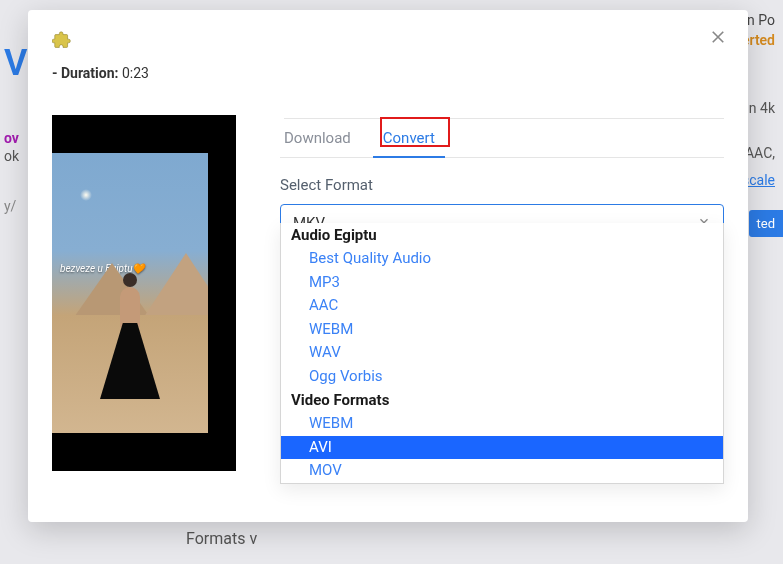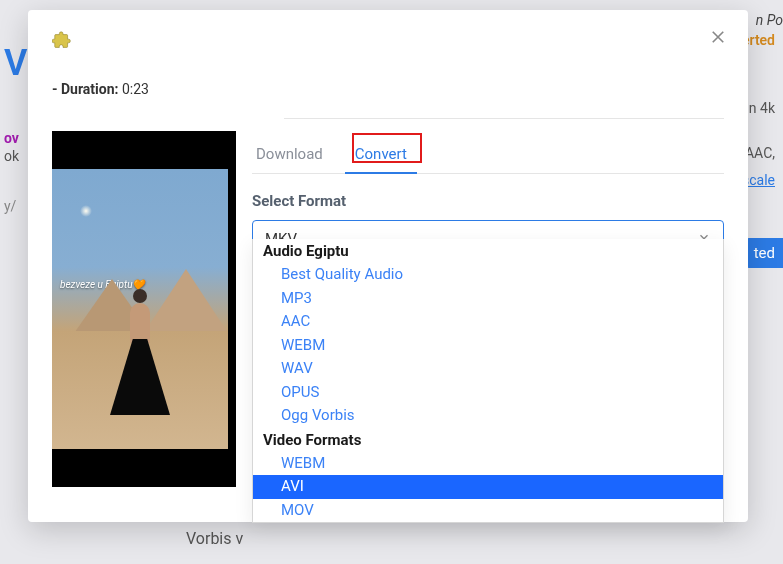--- a/index.html
+++ b/index.html
@@ -12,31 +12,31 @@
     position: relative;
     font-size: 14px;
   }
   .bg-text {
     position: absolute;
     color: #888;
     font-size: 14px;
     z-index: 0;
   }
   .bg1 { top: 8px; left: 78px; font-size: 22px; color: #444; font-weight: 500; letter-spacing: 0.5px;}
-  .bg2 { top: 12px; right: 0; font-size: 14px; color: #444; font-style: italic;}
+  .bg2 { top: 12px; right: 8px; font-size: 14px; color: #444;}
   .bg3 { top: 32px; right: 8px; font-size: 14px; color: #d48a1f; font-weight: 600;}
   .bg4 { top: 42px; left: 4px; font-size: 36px; color: #2c7be5; font-weight: 600;}
   .bg5 { top: 100px; right: 8px; color: #555;}
   .bg6 { top: 130px; left: 4px; color: #a21caf; font-weight: bold;}
   .bg7 { top: 148px; left: 4px; color: #555;}
   .bg8 { top: 145px; right: 8px; color: #555;}
   .bg9 { top: 172px; right: 8px; color: #2c7be5; text-decoration: underline;}
   .bg10 { top: 198px; left: 4px; color: #888; font-size: 14px;}
   .bg11 { top: 222px; left: 4px; color: #888; margin-left: 24px;}
-  .bg-btn { position: absolute; top: 210px; right: 0; background: #2c7be5; color: #fff; padding: 6px 8px; border-radius: 3px 0 0 3px; font-size: 15px; margin-top: 28px;}
+  .bg-btn { position: absolute; top: 210px; right: 0; background: #2c7be5; color: #fff; padding: 6px 8px; border-radius: 3px 0 0 3px; font-size: 13px;}
   .bg-bottom { position: absolute; bottom: 16px; left: 186px; color: #555; font-size: 16px;}
 
   .modal {
     position: absolute;
     top: 10px;
     left: 28px;
     width: 720px;
     height: 512px;
     background: #fff;
     border-radius: 4px;
@@ -54,21 +54,21 @@
     display: flex; align-items: center; justify-content: center;
   }
   .close svg { width: 18px; height: 18px; stroke: #888; stroke-width: 2.2;}
   .puzzle-icon {
     display: inline-block;
     vertical-align: middle;
     margin-right: 4px;
   }
   .puzzle-icon svg { width: 22px; height: 22px;}
   .meta-row {
-    margin-top: 26px;
+    margin-top: 10px;
     font-size: 14px;
     color: #333;
   }
   .meta-row .label { font-weight: 700; }
   .divider {
     position: absolute;
     top: 108px;
     right: 24px;
     width: 440px;
     height: 1px;
@@ -83,21 +83,21 @@
     height: 356px;
     background: #000;
     position: relative;
     overflow: hidden;
     flex-shrink: 0;
   }
   .thumb-img {
     position: absolute;
     top: 38px;
     left: 0;
-    width: 176px;
+    width: 156px;
     height: 280px;
     background: linear-gradient(to bottom, #7fa9d0 0%, #87aed2 35%, #c4a478 58%, #cdae88 100%);
     overflow: hidden;
   }
   .sun {
     position: absolute;
     top: 36px;
     left: 28px;
     width: 12px;
     height: 12px;
@@ -154,21 +154,21 @@
     border-radius: 10px 10px 0 0;
   }
   .figure .dress {
     width: 60px; height: 76px;
     background: #0a0a0a;
     clip-path: polygon(38% 0, 62% 0, 100% 100%, 0 100%);
     margin: -4px auto 0;
   }
 
   .right {
-    margin-left: 16px;
+    margin-left: 44px;
     flex: 1;
     position: relative;
   }
   .tabs {
     display: flex;
     gap: 24px;
     border-bottom: 1px solid #e5e5e5;
     padding-top: 6px;
   }
   .tab {
@@ -194,21 +194,20 @@
     top: 2px;
     left: 100px;
     width: 70px;
     height: 30px;
     pointer-events: none;
   }
   .section-label {
     margin-top: 18px;
     color: #55606e;
     font-size: 15px;
-    font-weight: bold;
   }
   .select {
     margin-top: 10px;
     width: 100%;
     border: 1px solid #2c7be5;
     border-radius: 4px;
     padding: 9px 12px;
     display: flex;
     justify-content: space-between;
     align-items: center;
@@ -253,21 +252,21 @@
 <div class="bg-text bg3">erted</div>
 <div class="bg-text bg4">V</div>
 <div class="bg-text bg5">in 4k</div>
 <div class="bg-text bg6">ov</div>
 <div class="bg-text bg7">ok</div>
 <div class="bg-text bg8">AAC,</div>
 <div class="bg-text bg9">oscale</div>
 <div class="bg-text bg10">y/</div>
 <div class="bg-text bg11">ed</div>
 <div class="bg-btn">ted</div>
-<div class="bg-bottom">Vorbis v</div>
+<div class="bg-bottom">Formats v</div>
 
 <div class="modal">
 
   <div class="close">
     <span>
       <svg viewBox="0 0 24 24" fill="none">
           <path d="M5 5l14 14M19 5L5 19"></path>
         </svg>
     </span>
   </div>
@@ -320,21 +319,20 @@
       </div>
 
       <div class="dropdown">
         <div class="group">Audio Egiptu</div>
         <div id="audio-opts">
             <div class="opt">Best Quality Audio</div>
             <div class="opt">MP3</div>
             <div class="opt">AAC</div>
             <div class="opt">WEBM</div>
             <div class="opt">WAV</div>
-            <div class="opt">OPUS</div>
             <div class="opt">Ogg Vorbis</div>
           </div>
         <div class="group">Video Formats</div>
         <div id="video-opts">
             <div class="opt">WEBM</div>
             <div class="opt highlight">AVI</div>
             <div class="opt">MOV</div>
           </div>
       </div>
     </div>

